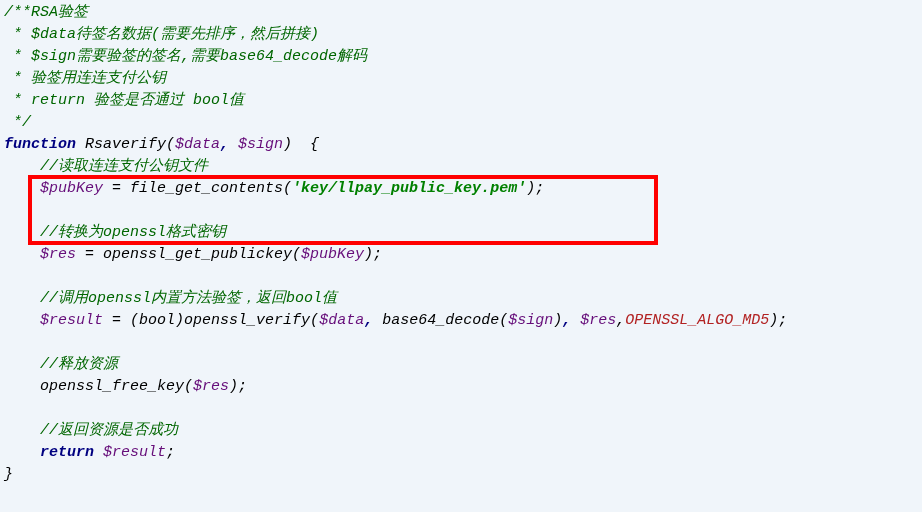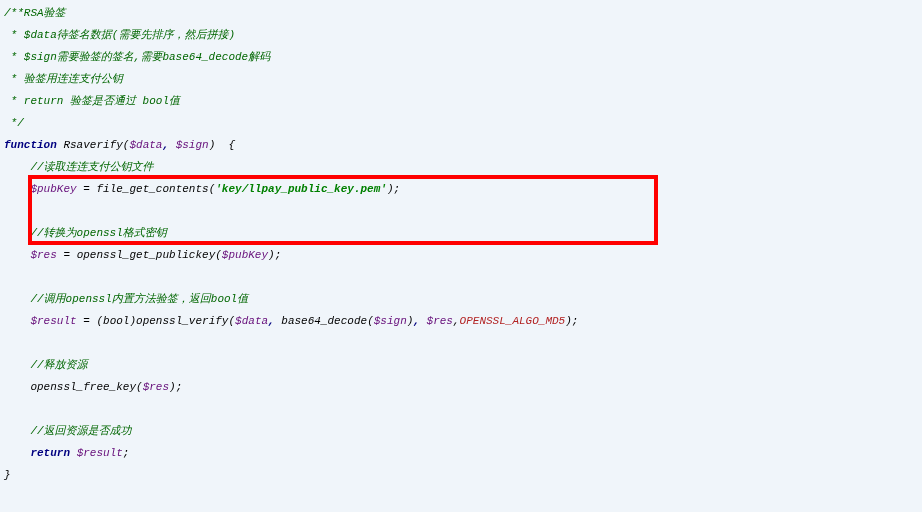--- a/index.html
+++ b/index.html
@@ -14,21 +14,21 @@
     font-family: Consolas, "Courier New", monospace;
     font-size: 16px;
     line-height: 22px;
     font-style: italic;
   }
   pre.code {
     margin: 0;
     padding: 2px 4px;
     white-space: pre;
     font-family: Consolas, "Courier New", monospace;
-    font-size: 11px;
+    font-size: 15px;
     line-height: 22px;
     font-style: italic;
   }
   .cmt { color: #006600; }           
   .kw  { color: #000080; font-weight: bold; } 
   .fn  { color: #000000; }           
   .var { color: #660e7a; }           
   .str { color: #008000; font-weight: bold; } 
   .pln { color: #000000; }           
   .const { color: #b22222; font-style: italic; } 

